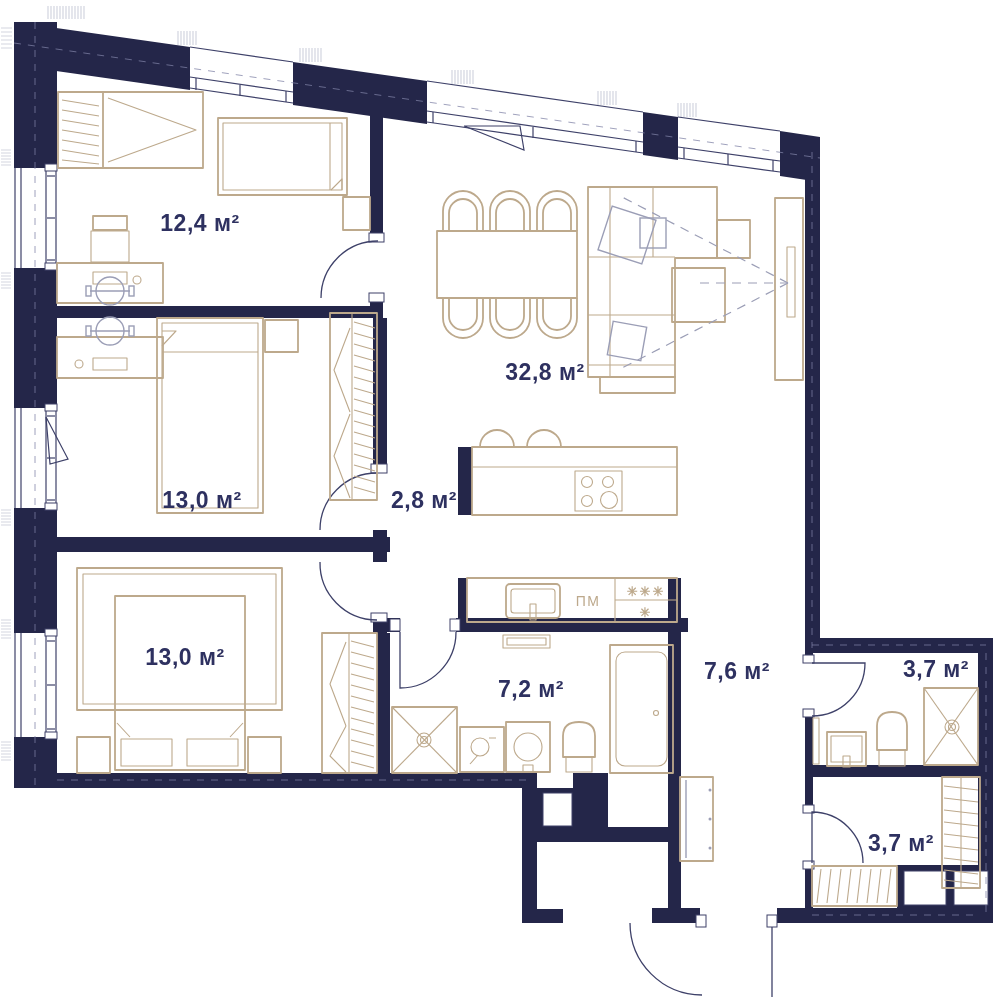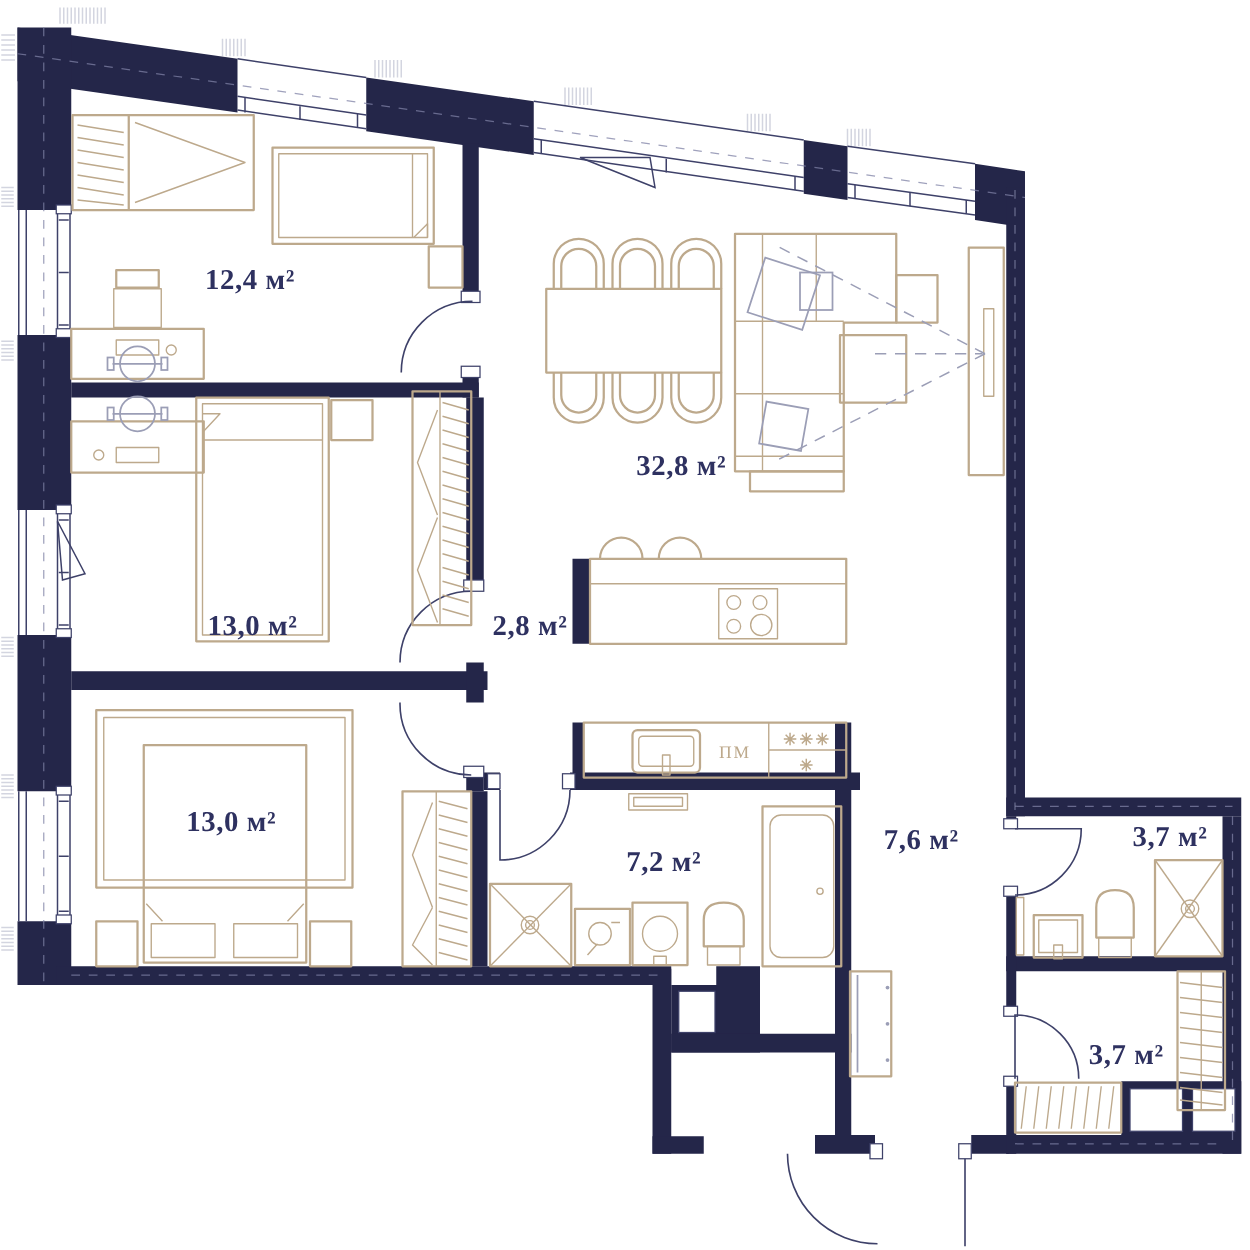--- a/index.html
+++ b/index.html
@@ -1,16 +1,16 @@
 <!DOCTYPE html>
 <html style="--bg: #ffffff; --wall: #242649; --line: #3e4169; --furniture: #bda98c; --furniture_gray: #9b9eb6; --text: #2e3160; --axis: #7f82a6; --vent: #d3d5e0;"><head>
 <meta charset="utf-8">
 <style>
   html,body{margin:0;padding:0;background:#fff;}
-  .stage{position:relative;width:1000px;height:1000px;background:var(--bg,#fff);font-family:Liberation Serif, serif;overflow:hidden;}
+  .stage{position:relative;width:1000px;height:1000px;background:var(--bg,#fff);font-family:Liberation Sans, sans-serif;overflow:hidden;}
   svg{display:block;width:1000px;height:1000px;}
   .wall{fill:var(--wall);stroke:none;}
   .whitebox{fill:#fff;stroke:var(--line);stroke-width:1;}
   .nline{stroke:var(--line);stroke-width:1.2;fill:none;}
   .arc{stroke:var(--line);stroke-width:1.3;fill:none;}
   .furn{stroke:var(--furniture);stroke-width:1.8;fill:none;stroke-linejoin:round;}
   .furnt{stroke:var(--furniture);stroke-width:1.1;fill:none;stroke-linejoin:round;}
   .gray{stroke:var(--furniture_gray);stroke-width:1.4;fill:none;}
   .dash{stroke:var(--furniture_gray);stroke-width:1.2;stroke-dasharray:9 7;fill:none;}
   .axis{stroke:var(--axis);stroke-width:1;stroke-dasharray:7 7;fill:none;opacity:.75;}

